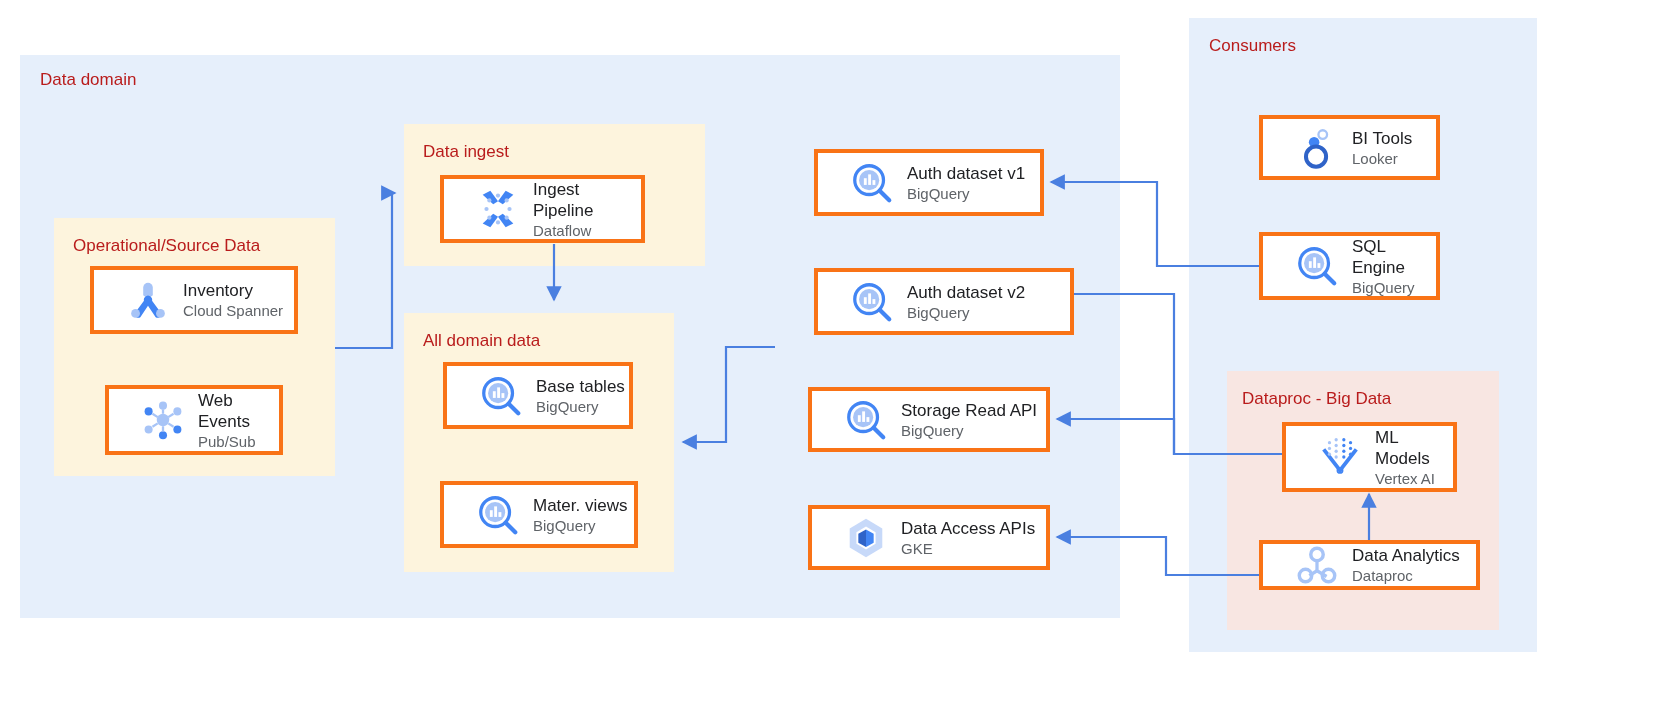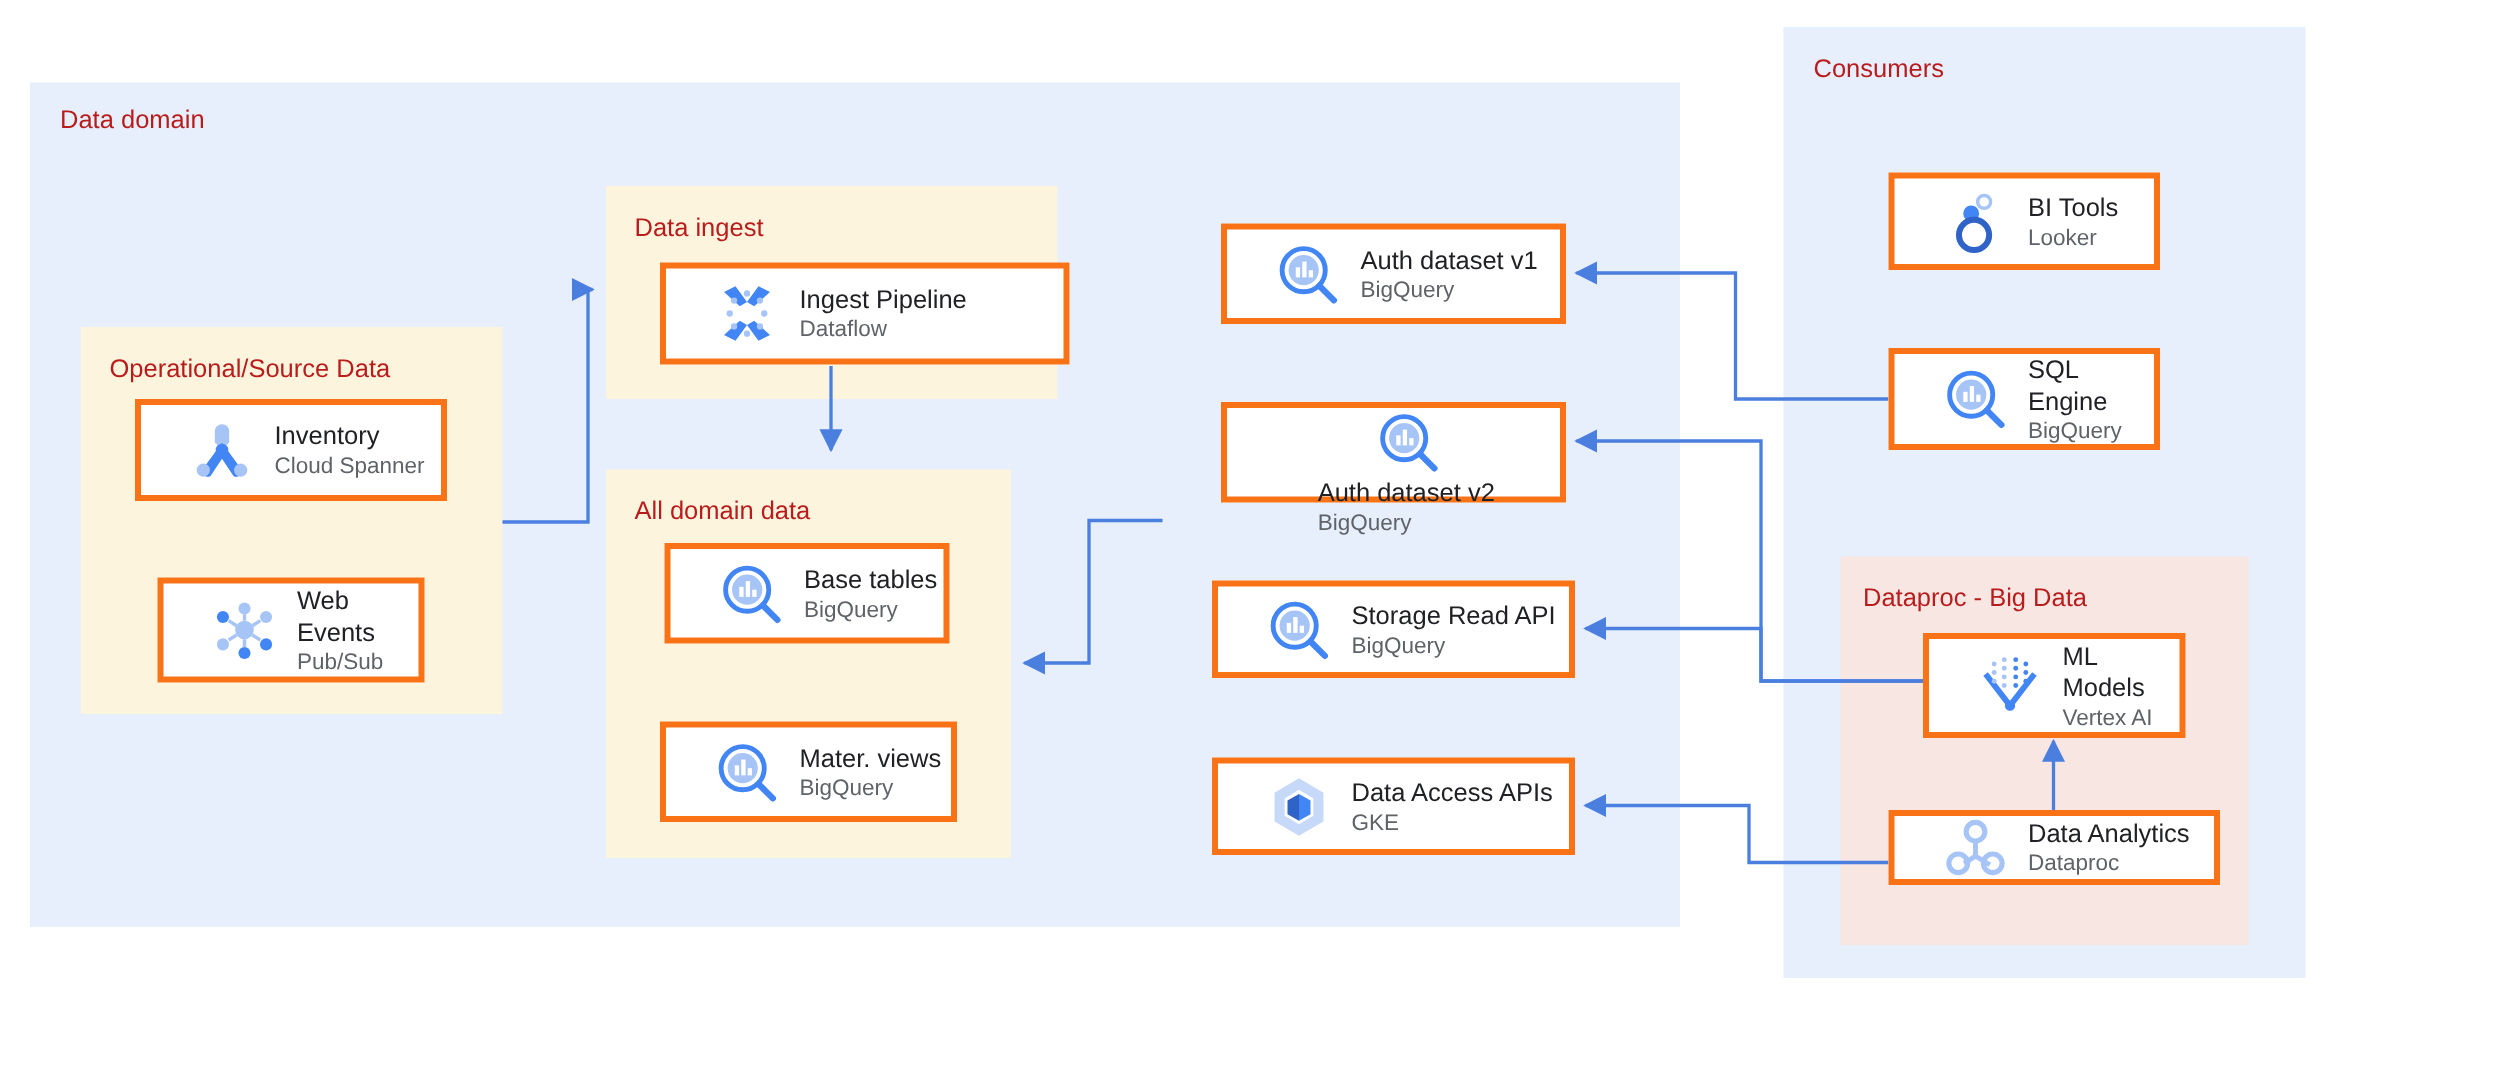--- a/index.html
+++ b/index.html
@@ -106,21 +106,21 @@
           <path d="M29.5 27.5 L35 31"></path>
       </g>
     </svg>
     <div class="txt">
       <div class="t1">Web
 Events</div>
       <div class="t2">Pub/Sub</div>
     </div>
   </div>
 
-  <div class="node" style="left:440px;top:175px;width:273px;height:68px;">
+  <div class="node" style="left:440px;top:175px;width:205px;height:68px;">
     <svg class="ico" viewBox="0 0 48 48">
       <g fill="#4285f4">
         <path d="M8 9 L16 5 L24 16 L19 19 z"></path>
         <path d="M40 9 L32 5 L24 16 L29 19 z"></path>
         <path d="M8 39 L16 43 L24 32 L19 29 z"></path>
         <path d="M40 39 L32 43 L24 32 L29 29 z"></path>
       </g>
       <g fill="#a7c4f7">
         <circle cx="24" cy="10" r="2.2"></circle>
           <circle cx="24" cy="38" r="2.2"></circle>
@@ -182,21 +182,21 @@
         <rect x="24.5" y="21" width="3" height="5"></rect>
       </g>
       <path d="M32 32 L42 42" stroke="#4285f4" stroke-width="4.4" stroke-linecap="round"></path>
     </svg>
     <div class="txt">
       <div class="t1">Auth dataset v1</div>
       <div class="t2">BigQuery</div>
     </div>
   </div>
 
-  <div class="node" style="left:814px;top:268px;width:230px;height:67px;flex-direction:column;">
+  <div class="node" style="left:814px;top:268px;width:260px;height:67px;">
     <svg class="ico" viewBox="0 0 48 48">
       <circle cx="21" cy="21" r="15" fill="none" stroke="#4285f4" stroke-width="3.4"></circle>
       <circle cx="21" cy="21" r="10.5" fill="#a7c4f7"></circle>
       <g fill="#ffffff">
         <rect x="15.5" y="19" width="3" height="7"></rect>
         <rect x="20" y="15" width="3" height="11"></rect>
         <rect x="24.5" y="21" width="3" height="5"></rect>
       </g>
       <path d="M32 32 L42 42" stroke="#4285f4" stroke-width="4.4" stroke-linecap="round"></path>
     </svg>

